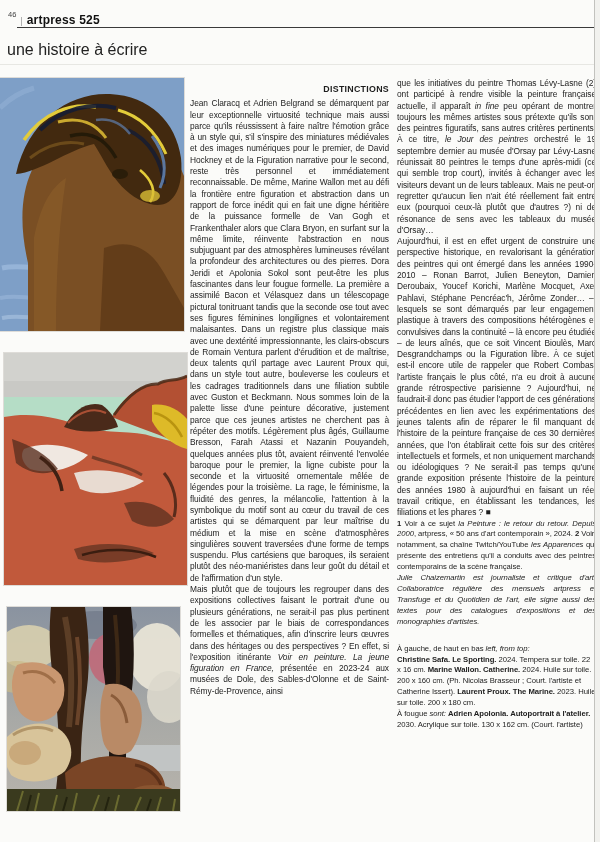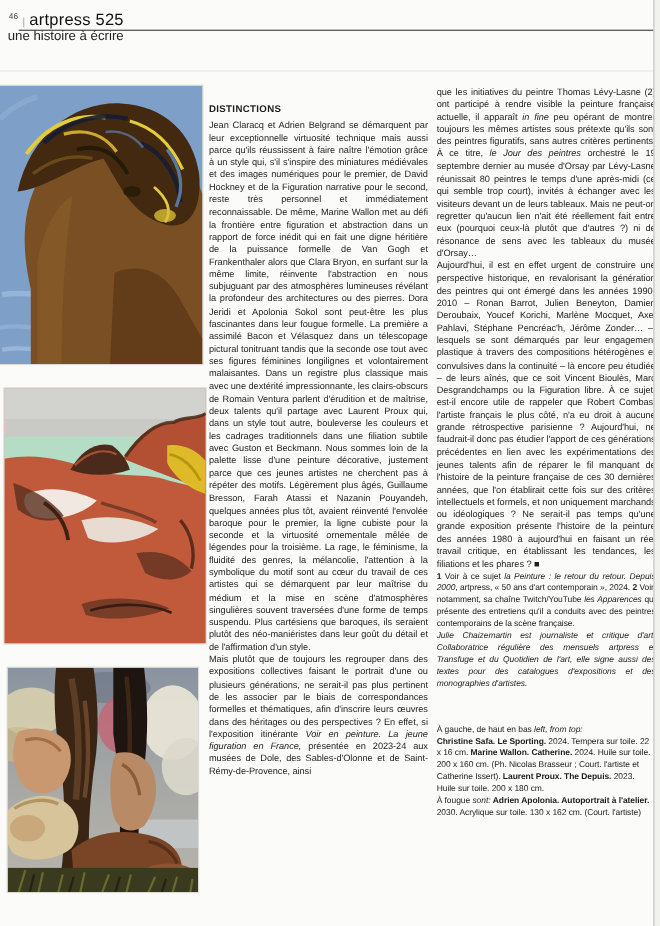--- a/index.html
+++ b/index.html
@@ -5,48 +5,48 @@
   html,body{margin:0;padding:0;}
   body{width:600px;height:842px;position:relative;background:#fbfbf9;
        font-family:"Liberation Sans", sans-serif;color:#1c1c1c;overflow:hidden;}
   .page{position:absolute;inset:0;}
 
   
   .header{position:absolute;left:0;top:8px;width:600px;}
   .hdr-line{position:absolute;left:8px;top:2px;white-space:nowrap;}
   .pgnum{font-size:7.5px;color:#444;vertical-align:top;}
   .hdr-sep{color:#999;font-size:9px;margin:0 4px;}
-  .mag{font-weight:normal;font-size:15px;letter-spacing:.2px;color:#111;}
+  .mag{font-weight:bold;font-size:12px;letter-spacing:.2px;color:#111;}
   .hdr-rule{position:absolute;left:17px;top:19px;width:579px;height:1px;background:#3a3a3a;}
-  .section-title{position:absolute;left:7px;top:17px;font-size:12px;color:#222;}
+  .section-title{position:absolute;left:7px;top:33px;font-size:16px;color:#222;}
   .faint-rule{position:absolute;left:0;top:56px;width:600px;height:1px;background:#e7e7e3;}
 
   
   .edge-right{position:absolute;top:0;right:0;width:6px;height:842px;background:#f1f1ee;}
   .edge-right-line{position:absolute;top:0;right:5px;width:1px;height:842px;background:#c2c2be;}
 
   
   .art{position:absolute;box-shadow:0 0 0 1px rgba(60,45,30,.15);}
   .art svg{display:block;width:100%;height:100%;}
   .art1{left:0;top:78px;width:184px;height:253px;}
   .art2{left:4px;top:353px;width:183px;height:232px;}
   .art3{left:7px;top:607px;width:173px;height:204px;}
 
   
   .col{position:absolute;top:78px;width:199px;text-align:justify;
        font-size:8.4px;line-height:11.3px;letter-spacing:-0.05px;color:#1d1d1d;}
   .col1{left:190px;}
   .col2{left:397px;}
   .col p{margin:0;}
-  .col .heading{font-weight:bold;font-size:8.8px;letter-spacing:.3px;margin:16px 0 3px 0;text-align:left;}
+  .col .heading{font-weight:bold;font-size:8.8px;letter-spacing:.3px;margin:6px 0 3px 0;text-align:right;}
   .seg-italic{font-style:italic;}
   .seg-bold{font-weight:bold;}
   .footnotes{margin-top:16px;font-size:7.7px;line-height:10.9px;}
   .bio{margin-top:15px;font-size:7.7px;line-height:10.9px;font-style:italic;}
-  .captions{margin-top:30px;font-size:7.7px;line-height:10.9px;text-align:left;}
+  .captions{margin-top:16px;font-size:7.7px;line-height:10.9px;text-align:left;}
   .captions p{margin:0;}
 </style>
 </head>
 <body>
 
 <div class="page">
 
   <div class="header">
     <div class="hdr-line">
       <span class="pgnum">46</span><span class="hdr-sep">|</span><span class="mag">artpress 525</span>
@@ -151,20 +151,20 @@
     <p><span>Mais plutôt que de toujours les regrouper dans des expositions collectives faisant le portrait d'une ou plusieurs générations, ne serait-il pas plus pertinent de les associer par le biais de correspondances formelles et thématiques, afin d'inscrire leurs œuvres dans des héritages ou des perspectives ? En effet, si l'exposition itinérante </span><span class="seg-italic">Voir en peinture. La jeune figuration en France,</span><span> présentée en 2023-24 aux musées de Dole, des Sables-d'Olonne et de Saint-Rémy-de-Provence, ainsi</span></p>
   </div>
 
   <div class="col col2">
     <p><span>que les initiatives du peintre Thomas Lévy-Lasne (2) ont participé à rendre visible la peinture française actuelle, il apparaît </span><span class="seg-italic">in fine</span><span> peu opérant de montrer toujours les mêmes artistes sous prétexte qu'ils sont des peintres figuratifs, sans autres critères pertinents. À ce titre, </span><span class="seg-italic">le Jour des peintres</span><span> orchestré le 19 septembre dernier au musée d'Orsay par Lévy-Lasne réunissait 80 peintres le temps d'une après-midi (ce qui semble trop court), invités à échanger avec les visiteurs devant un de leurs tableaux. Mais ne peut-on regretter qu'aucun lien n'ait été réellement fait entre eux (pourquoi ceux-là plutôt que d'autres ?) ni de résonance de sens avec les tableaux du musée d'Orsay…</span></p>
     <p>Aujourd'hui, il est en effet urgent de construire une perspective historique, en revalorisant la génération des peintres qui ont émergé dans les années 1990-2010 – Ronan Barrot, Julien Beneyton, Damien Deroubaix, Youcef Korichi, Marlène Mocquet, Axel Pahlavi, Stéphane Pencréac'h, Jérôme Zonder… –, lesquels se sont démarqués par leur engagement plastique à travers des compositions hétérogènes et convulsives dans la continuité – là encore peu étudiée – de leurs aînés, que ce soit Vincent Bioulès, Marc Desgrandchamps ou la Figuration libre. À ce sujet, est-il encore utile de rappeler que Robert Combas, l'artiste français le plus côté, n'a eu droit à aucune grande rétrospective parisienne ? Aujourd'hui, ne faudrait-il donc pas étudier l'apport de ces générations précédentes en lien avec les expérimentations des jeunes talents afin de réparer le fil manquant de l'histoire de la peinture française de ces 30 dernières années, que l'on établirait cette fois sur des critères intellectuels et formels, et non uniquement marchands ou idéologiques ? Ne serait-il pas temps qu'une grande exposition présente l'histoire de la peinture des années 1980 à aujourd'hui en faisant un réel travail critique, en établissant les tendances, les filiations et les phares ? ■</p>
     <p class="footnotes"><span class="seg-bold">1 </span><span>Voir à ce sujet </span><span class="seg-italic">la Peinture : le retour du retour. Depuis 2000</span><span>, artpress, « 50 ans d'art contemporain », 2024. </span><span class="seg-bold">2 </span><span>Voir, notamment, sa chaîne Twitch/YouTube </span><span class="seg-italic">les Apparences</span><span> qui présente des entretiens qu'il a conduits avec des peintres contemporains de la scène française.</span></p>
     <p class="bio"><span>Julie Chaizemartin est journaliste et critique d'art. Collaboratrice régulière des mensuels artpress et Transfuge et du Quotidien de l'art, elle signe aussi des textes pour des catalogues d'expositions et des monographies d'artistes.</span></p>
     <div class="captions">
       <p><span>À gauche, de haut en bas </span><span class="seg-italic">left, from top:</span></p>
-      <p><span class="seg-bold">Christine Safa. Le Sporting.</span><span> 2024. Tempera sur toile. 22 x 16 cm. </span><span class="seg-bold">Marine Wallon. Catherine.</span><span> 2024. Huile sur toile. 200 x 160 cm. (Ph. Nicolas Brasseur ; Court. l'artiste et Catherine Issert). </span><span class="seg-bold">Laurent Proux. The Depuis.</span><span> 2023. Huile sur toile. 200 x 180 cm.</span></p>
+      <p><span class="seg-bold">Christine Safa. Le Sporting.</span><span> 2024. Tempera sur toile. 22 x 16 cm. </span><span class="seg-bold">Marine Wallon. Catherine.</span><span> 2024. Huile sur toile. 200 x 160 cm. (Ph. Nicolas Brasseur ; Court. l'artiste et Catherine Issert). </span><span class="seg-bold">Laurent Proux. The Marine.</span><span> 2023. Huile sur toile. 200 x 180 cm.</span></p>
       <p><span>À fougue </span><span class="seg-italic">sont:</span><span> </span><span class="seg-bold">Adrien Apolonia. Autoportrait à l'atelier.</span><span> 2030. Acrylique sur toile. 130 x 162 cm. (Court. l'artiste)</span></p>
     </div>
   </div>
 
   <div class="edge-right"></div>
   <div class="edge-right-line"></div>
 </div>
 
 </body></html>

